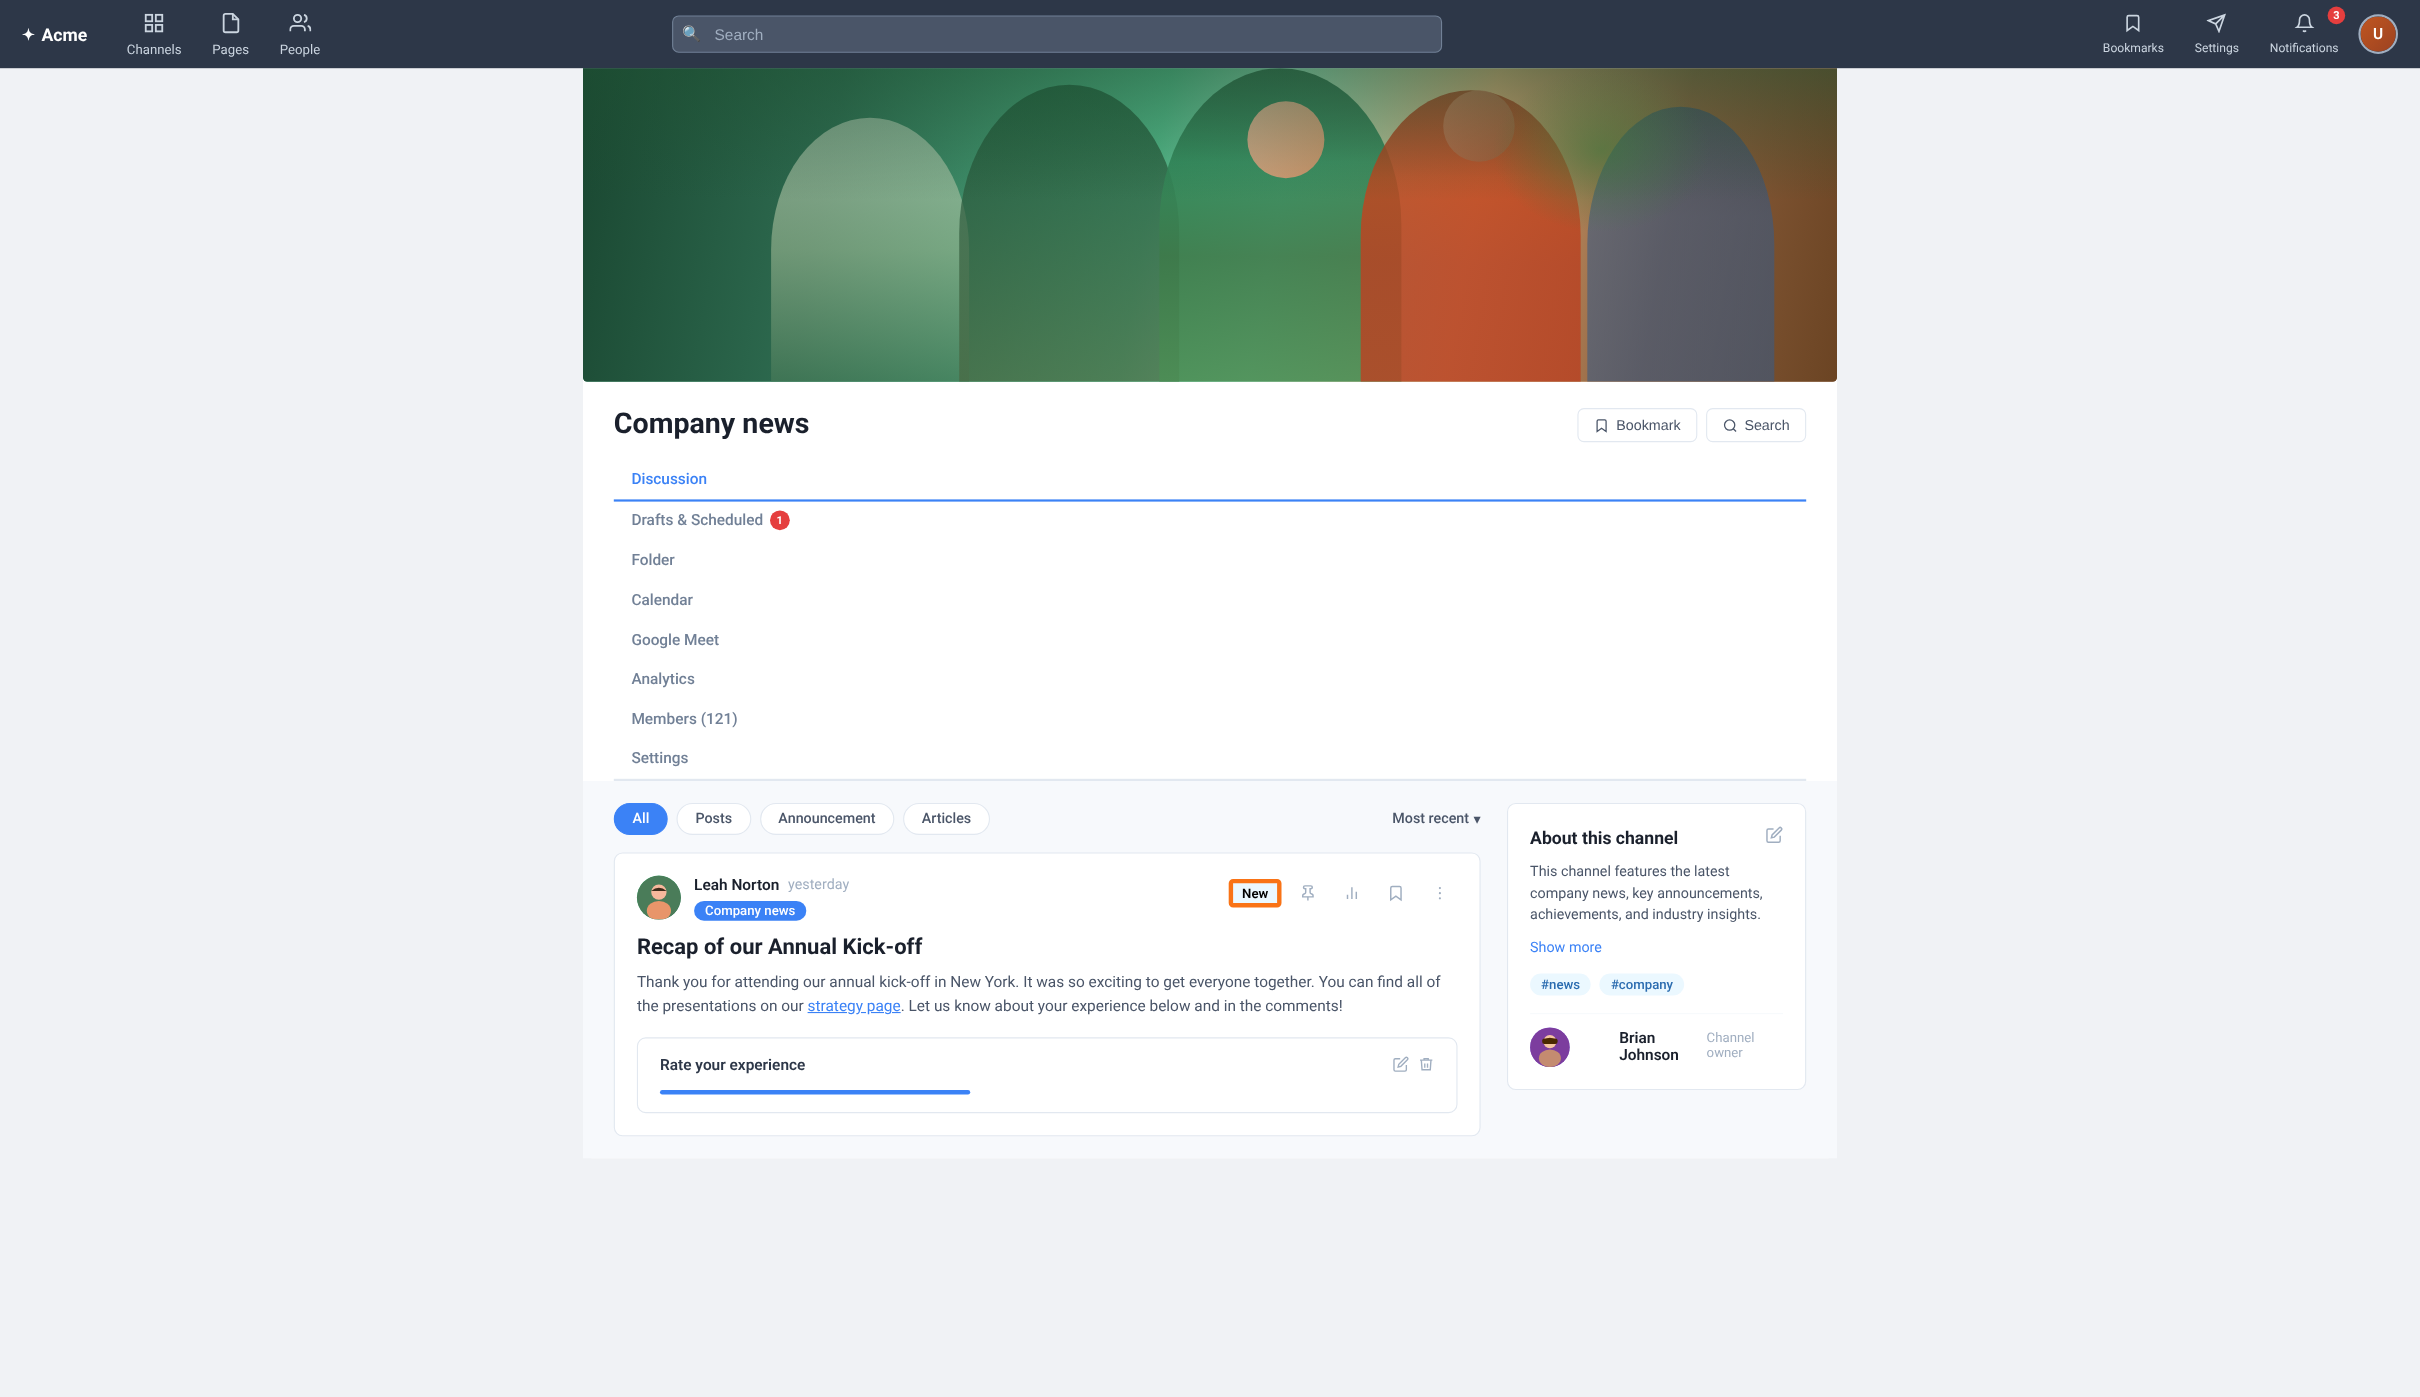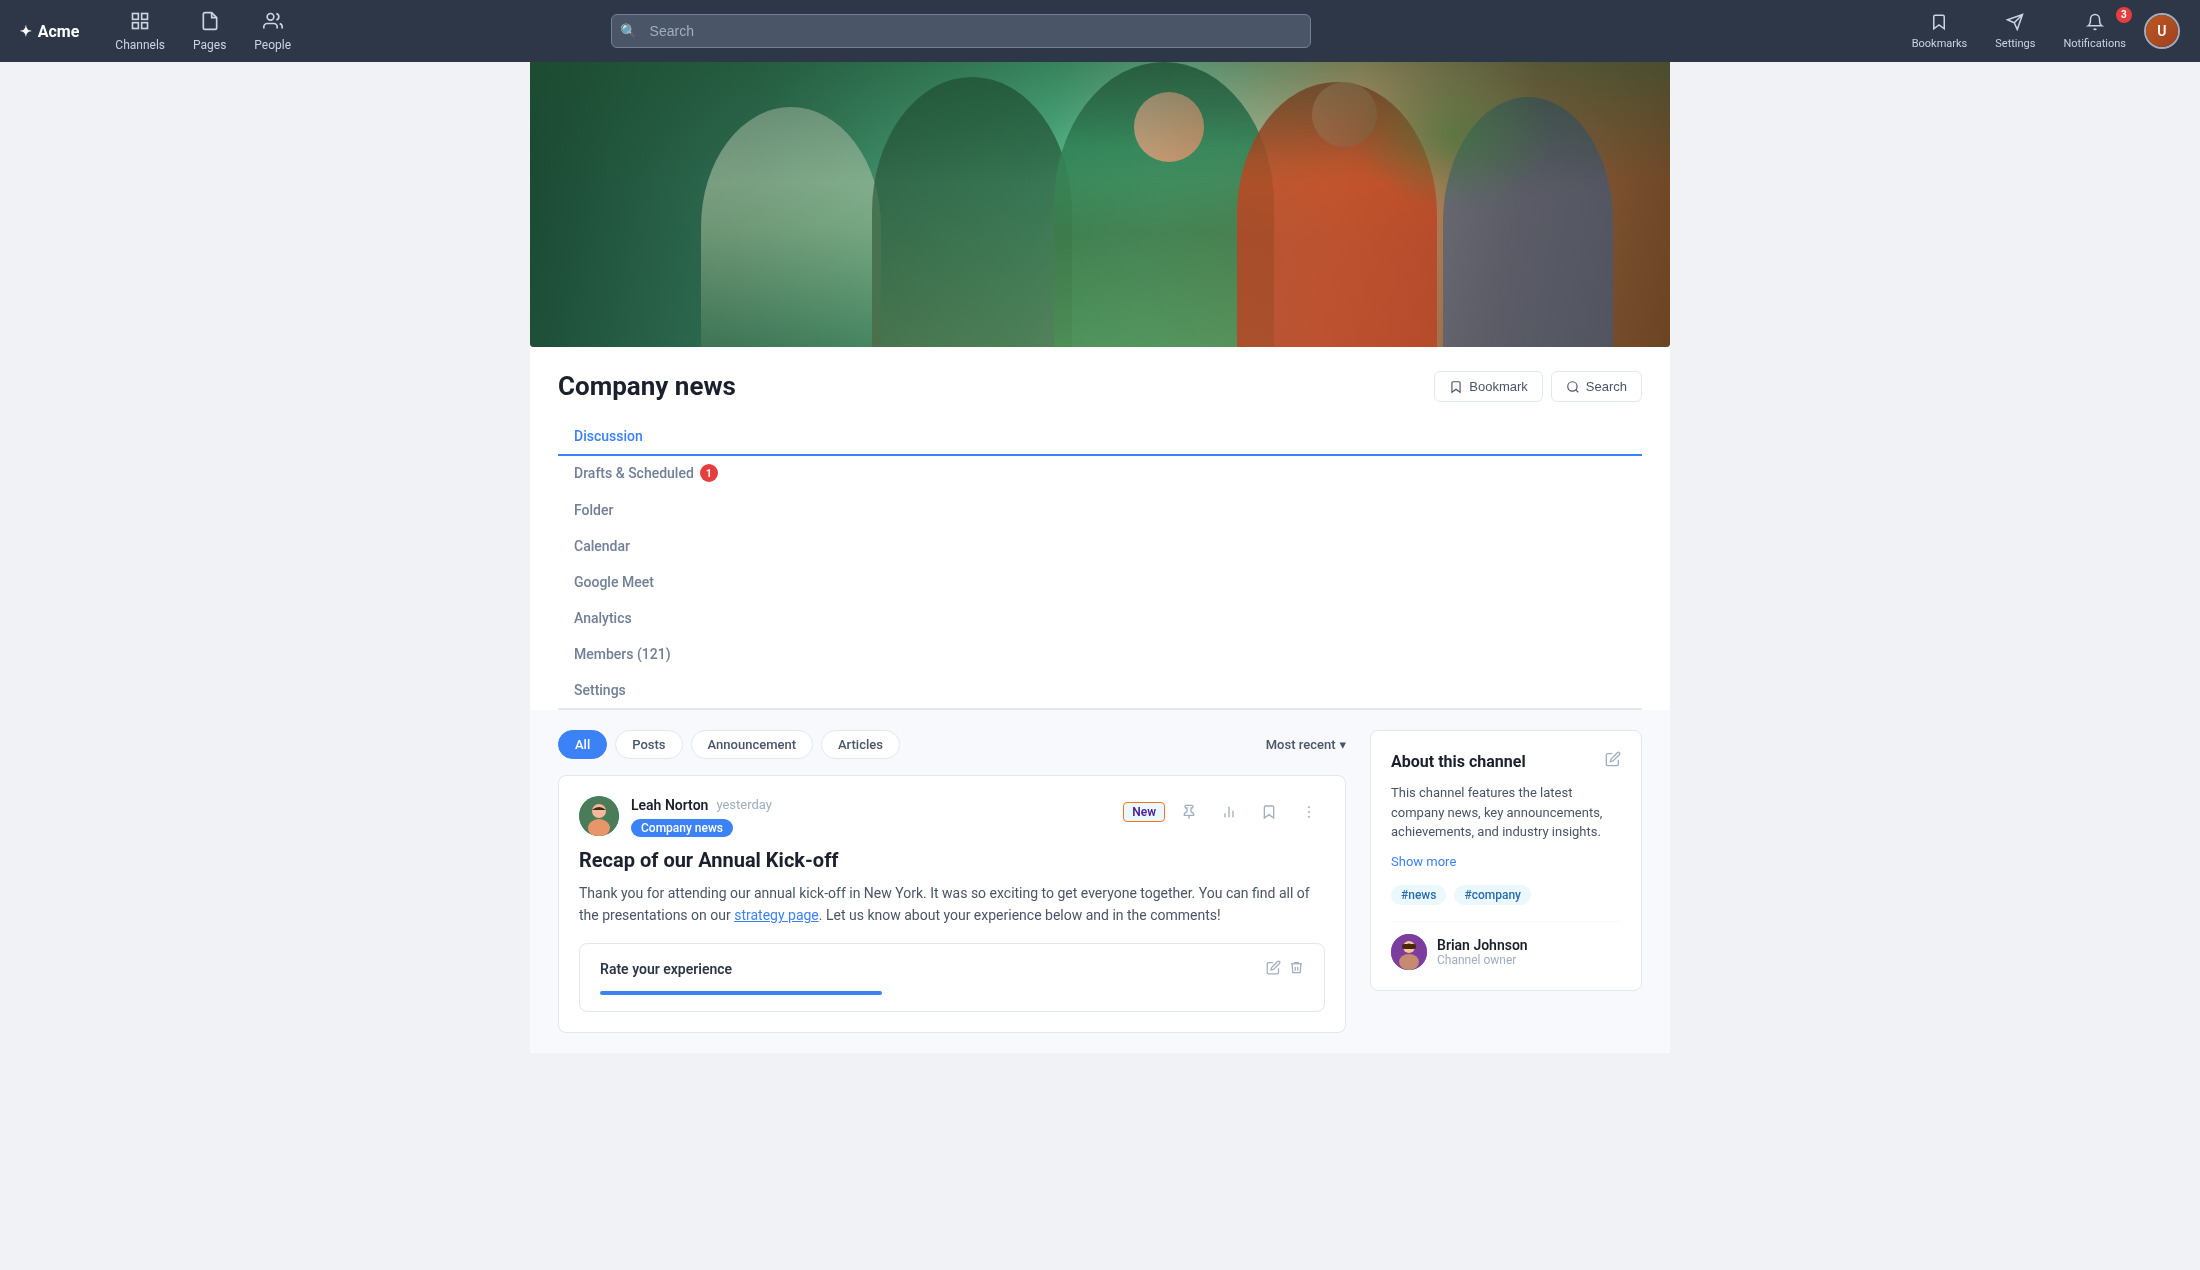--- a/index.html
+++ b/index.html
@@ -324,26 +324,26 @@
       display: flex;
       align-items: center;
       justify-content: center;
       color: #a0aec0;
       cursor: pointer;
       border-radius: 4px;
       font-size: 16px;
     }
     .badge-new {
       background: #ebf8ff;
-      color: #4c1d95;
+      color: #000000;
       font-size: 12px;
       padding: 2px 8px;
       border-radius: 4px;
       font-weight: 600;
-      border: 1px solid #f97316;
+      border: 4px solid #f97316;
     }
     .post-title { font-size: 20px; font-weight: 700; color: #1a202c; margin-bottom: 10px; }
     .post-body { font-size: 14px; color: #4a5568; line-height: 1.6; }
     .post-body a { color: #3b82f6; text-decoration: underline; }
 
     
     .rate-card {
       margin-top: 16px;
       border: 1px solid #e2e8f0;
       border-radius: 8px;
@@ -402,21 +402,21 @@
       height: 36px;
       border-radius: 50%;
       background: linear-gradient(135deg, #9f7aea 0%, #6b46c1 100%);
       display: flex;
       align-items: center;
       justify-content: center;
       color: white;
       font-size: 13px;
       font-weight: 600;
     }
-    .owner-info { display: flex; flex-direction: column; }
+    .owner-info { display: flex; flex-direction: row; margin-left: 35px; }
     .owner-name { font-size: 14px; font-weight: 600; color: #1a202c; }
     .owner-role { font-size: 12px; color: #a0aec0; }
 
     
     .rate-bar {
       height: 4px;
       background: #3b82f6;
       border-radius: 2px;
       margin-top: 12px;
       width: 40%;

